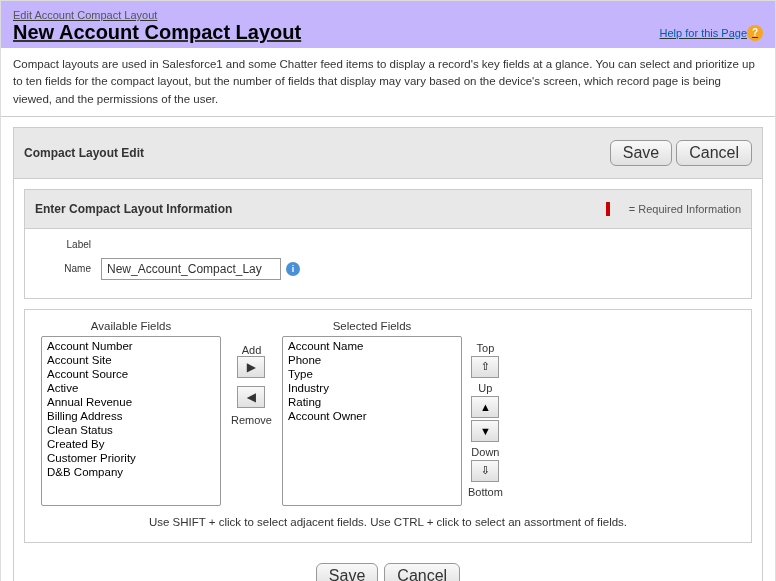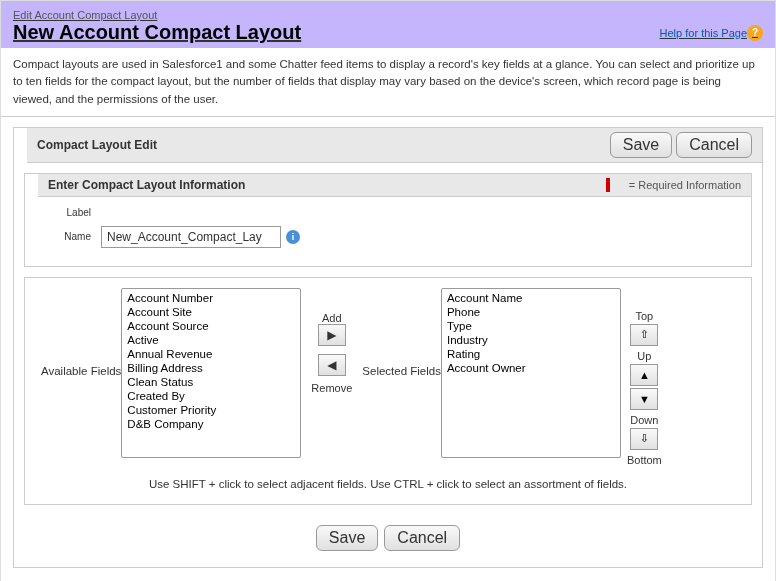--- a/index.html
+++ b/index.html
@@ -66,25 +66,24 @@
       padding: 10px 12px;
     }
     .section-panel {
       border: 1px solid #ccc;
       margin-bottom: 12px;
       background: #fff;
     }
     .section-header {
       background: #e8e8e8;
       border-bottom: 1px solid #ccc;
-      padding: 4px 10px;
+      padding: 12px 10px;
       display: flex;
       align-items: center;
       justify-content: space-between;
-      margin-left: 13px;
     }
     .section-header-title {
       font-weight: bold;
       font-size: 12px;
     }
     .toolbar-buttons {
       display: flex;
       gap: 4px;
     }
     .btn {
@@ -148,21 +147,21 @@
     .fields-section {
       padding: 10px 16px 14px 16px;
     }
     .fields-layout {
       display: flex;
       align-items: flex-start;
       gap: 0;
     }
     .fields-column {
       display: flex;
-      flex-direction: row;
+      flex-direction: column;
       align-items: center;
     }
     .fields-col-label {
       font-size: 11.5px;
       color: #333;
       margin-bottom: 4px;
       font-weight: normal;
     }
     .fields-listbox {
       border: 1px solid #999;

